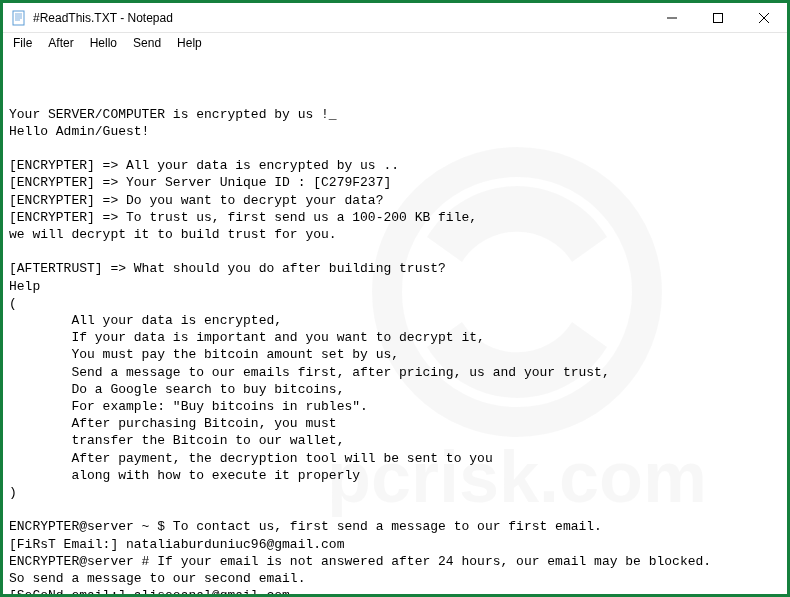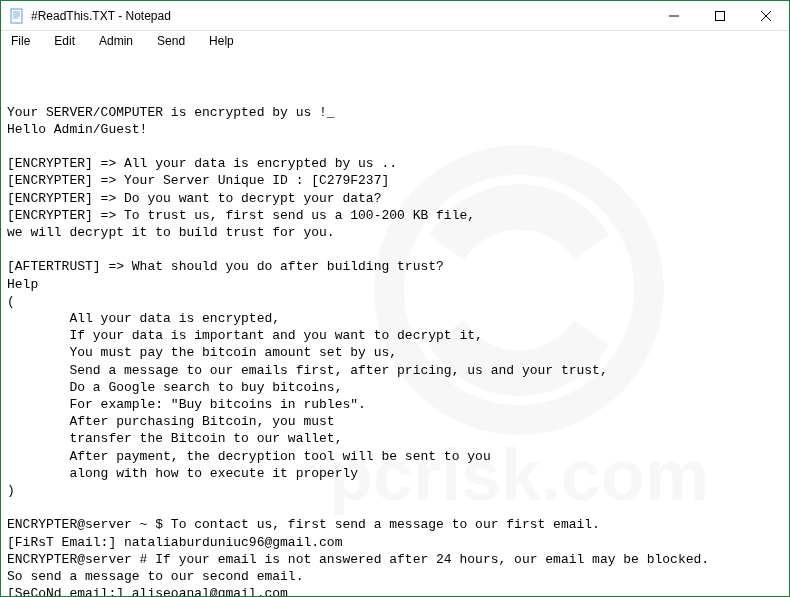--- a/index.html
+++ b/index.html
@@ -11,21 +11,21 @@
       width: 790px;
       height: 597px;
       background: #fff;
       font-family: "Segoe UI", Tahoma, sans-serif;
       overflow: hidden;
       position: relative;
     }
     .window {
       width: 790px;
       height: 597px;
-      border: 1px solid #15803d;
+      border: 3px solid #15803d;
       display: flex;
       flex-direction: column;
       background: #fff;
       position: relative;
     }
     .titlebar {
       height: 30px;
       background: #fff;
       display: flex;
       align-items: center;
@@ -63,21 +63,21 @@
       stroke: #000;
       stroke-width: 1;
     }
     .menubar {
       height: 19px;
       display: flex;
       align-items: center;
       padding: 0 4px;
       font-size: 12px;
       color: #000;
-      gap: 12px;
+      gap: 4px;
     }
     .menu-item {
       padding: 1px 6px;
       cursor: default;
     }
     .content {
       flex: 1;
       padding: 2px 6px;
       font-family: Consolas, "Courier New", monospace;
       font-size: 13px;
@@ -133,22 +133,22 @@
         <svg width="10" height="10" viewBox="0 0 10 10">
           <line x1="0" y1="0" x2="10" y2="10"></line>
           <line x1="10" y1="0" x2="0" y2="10"></line>
         </svg>
       </button>
     </div>
   </div>
 
   <div class="menubar">
     <span class="menu-item">File</span>
-    <span class="menu-item">Edit</span>
-    <span class="menu-item">Admin</span>
+    <span class="menu-item">After</span>
+    <span class="menu-item">Hello</span>
     <span class="menu-item">Send</span>
     <span class="menu-item">Help</span>
   </div>
 
   <div class="content">
     <svg class="watermark" viewBox="0 0 500 420">
       <g fill="#888" transform="translate(250,180)">
         <circle cx="0" cy="0" r="130" fill="none" stroke="#888" stroke-width="30"></circle>
         <path d="M -90,-55 A 105 105 0 0 1 90,-55 L 55,-30 A 65 65 0 0 0 -55,-30 Z" fill="#888"></path>
         <path d="M -90,55 A 105 105 0 0 0 90,55 L 55,30 A 65 65 0 0 1 -55,30 Z" fill="#888"></path>

